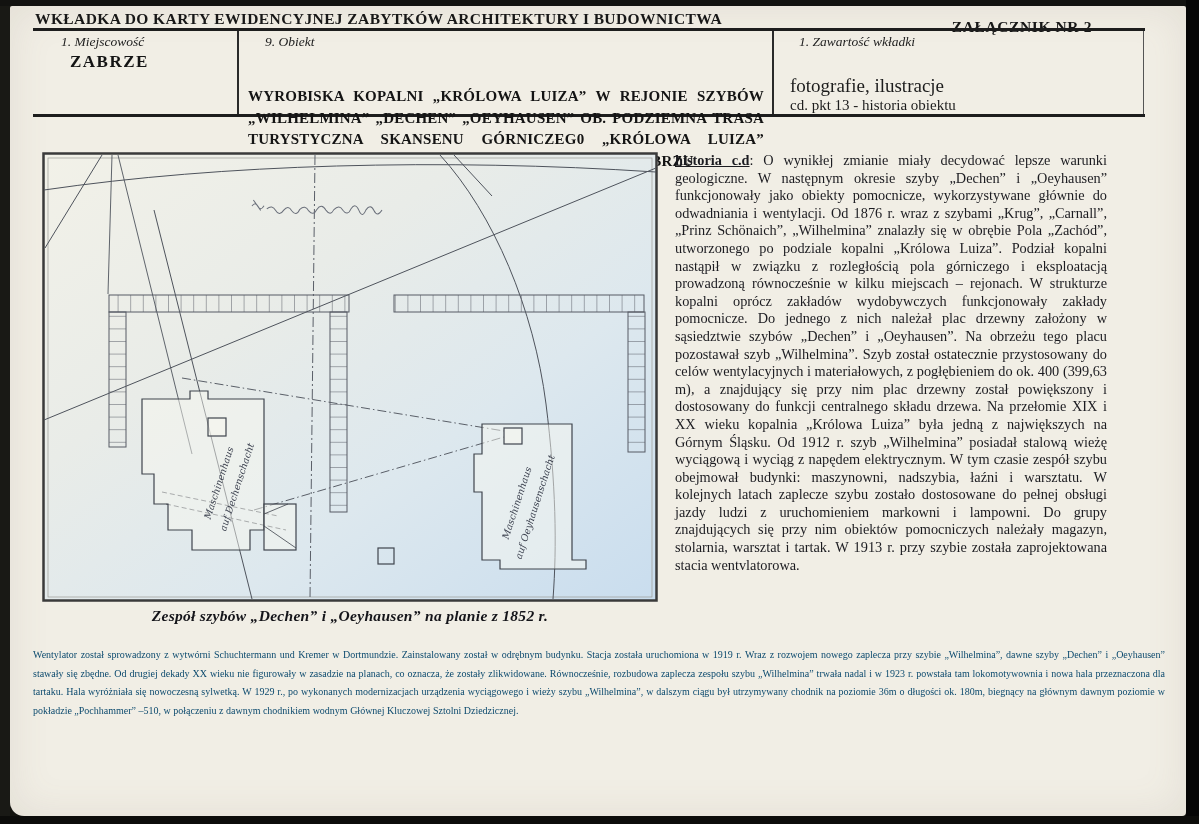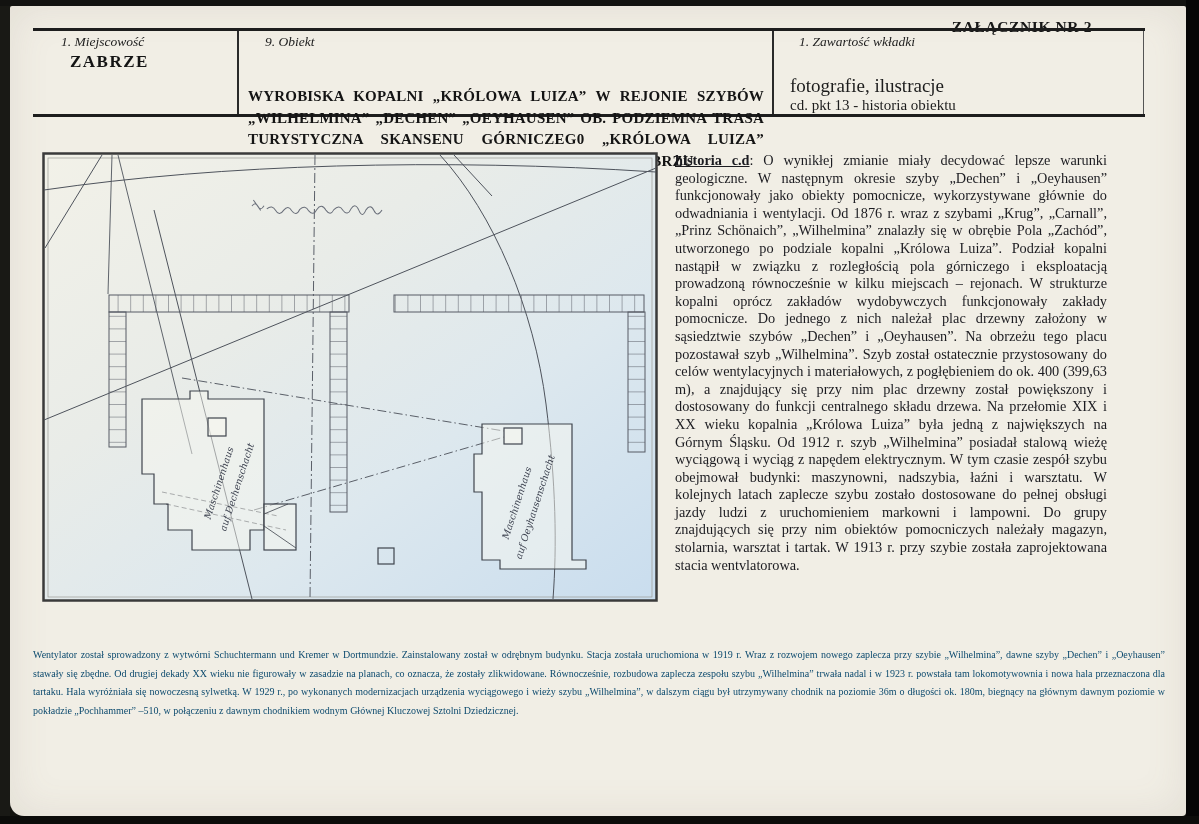--- a/index.html
+++ b/index.html
@@ -67,20 +67,21 @@
   .edge-right{position:absolute;right:0;top:0;width:13px;height:824px;background:#050505;}
   .edge-bottom{position:absolute;left:0;bottom:0;width:1199px;height:8px;background:#0c0c0a;}
   .edge-left{position:absolute;left:0;top:0;width:10px;height:824px;background:#191915;}
   .edge-top{position:absolute;left:0;top:0;width:1199px;height:6px;background:#121210;}
 </style>
 </head>
 <body>
 
 <div class="page">
 
+  <div class="doc-title">WKŁADKA DO KARTY EWIDENCYJNEJ ZABYTKÓW ARCHITEKTURY I BUDOWNICTWA</div>
   <div class="attachment">ZAŁĄCZNIK  NR 2</div>
   <div class="title-rule"></div>
 
   <div>
     <div class="vsep s1"></div>
     <div class="vsep s2"></div>
     <div class="vsep s3"></div>
     <div class="table-bottom-rule"></div>
 
     <div class="cell-label col1-label">1.  Miejscowość</div>
@@ -162,20 +163,21 @@
 
       <rect x="336" y="396" width="16" height="16" fill="none" stroke="#3f444d" stroke-width="1.2"></rect>
 
       <g transform="translate(340,58) rotate(184)" stroke="#6a6f7a" stroke-width="1" fill="none">
         <path d="M0,0 q4,-8 8,-1 q4,7 8,0 q3,-9 7,-1 q4,8 8,1 q3,-8 8,-2 q4,6 9,0 q3,-7 8,-1 q5,7 9,0 q3,-7 8,-2 q4,6 9,1 q3,-8 8,-2 q4,6 8,0 q4,-7 8,-1 q4,6 9,1"></path>
         <path d="M118,-4 q3,-6 6,-1 q3,5 6,0 M121,-9 l8,10"></path>
       </g>
     </svg>
   </div>
 
+  <div class="figure-caption">Zespół szybów „Dechen” i „Oeyhausen” na planie z 1852 r.</div>
 
   <div class="history"><span class="hd">historia c.d</span><span>: O wynikłej zmianie miały decydować lepsze warunki geologiczne. W następnym okresie szyby „Dechen” i „Oeyhausen” funkcjonowały jako obiekty pomocnicze, wykorzystywane głównie do odwadniania i wentylacji. Od 1876 r. wraz z szybami „Krug”, „Carnall”, „Prinz Schönaich”, „Wilhelmina” znalazły się w obrębie Pola „Zachód”, utworzonego po podziale kopalni „Królowa Luiza”. Podział kopalni nastąpił w związku z rozległością pola górniczego i eksploatacją prowadzoną równocześnie w kilku miejscach – rejonach. W strukturze kopalni oprócz zakładów wydobywczych funkcjonowały zakłady pomocnicze. Do jednego z nich należał plac drzewny założony w sąsiedztwie szybów „Dechen” i „Oeyhausen”. Na obrzeżu tego placu pozostawał szyb  „Wilhelmina”. Szyb został ostatecznie przystosowany do celów wentylacyjnych i materiałowych, z pogłębieniem do ok. 400   (399,63 m), a znajdujący się przy nim plac drzewny został powiększony i dostosowany do funkcji centralnego składu drzewa. Na przełomie XIX i XX wieku kopalnia „Królowa Luiza” była jedną z największych na Górnym Śląsku. Od 1912 r. szyb „Wilhelmina” posiadał stalową wieżę wyciągową i wyciąg z napędem elektrycznym. W tym czasie zespół szybu obejmował budynki: maszynowni, nadszybia, łaźni i warsztatu. W kolejnych latach zaplecze szybu zostało dostosowane do pełnej obsługi jazdy ludzi z uruchomieniem markowni i lampowni. Do grupy znajdujących się przy nim obiektów pomocniczych należały magazyn, stolarnia, warsztat i tartak. W 1913 r. przy szybie została zaprojektowana stacia wentvlatorowa.</span></div>
 
   <div class="footer-par">Wentylator został sprowadzony z  wytwórni Schuchtermann und Kremer w Dortmundzie. Zainstalowany został w odrębnym budynku. Stacja została uruchomiona w 1919 r. Wraz z rozwojem nowego zaplecza przy szybie „Wilhelmina”, dawne szyby  „Dechen” i „Oeyhausen” stawały się zbędne. Od drugiej dekady XX wieku nie figurowały w zasadzie na planach, co oznacza, że zostały zlikwidowane. Równocześnie, rozbudowa zaplecza zespołu szybu „Wilhelmina” trwała nadal i w 1923 r. powstała tam lokomotywownia i nowa hala przeznaczona dla tartaku. Hala wyróżniała się nowoczesną sylwetką. W 1929 r., po wykonanych modernizacjach urządzenia wyciągowego i wieży szybu „Wilhelmina”, w dalszym ciągu był utrzymywany chodnik na poziomie 36m o długości ok. 180m, biegnący na głównym dawnym poziomie w pokładzie „Pochhammer” –510, w połączeniu z dawnym chodnikiem wodnym Głównej Kluczowej Sztolni Dziedzicznej.</div>
 
 </div>
 
 <div class="edge-left"></div>
 <div class="edge-top"></div>
 <div class="edge-right"></div>

